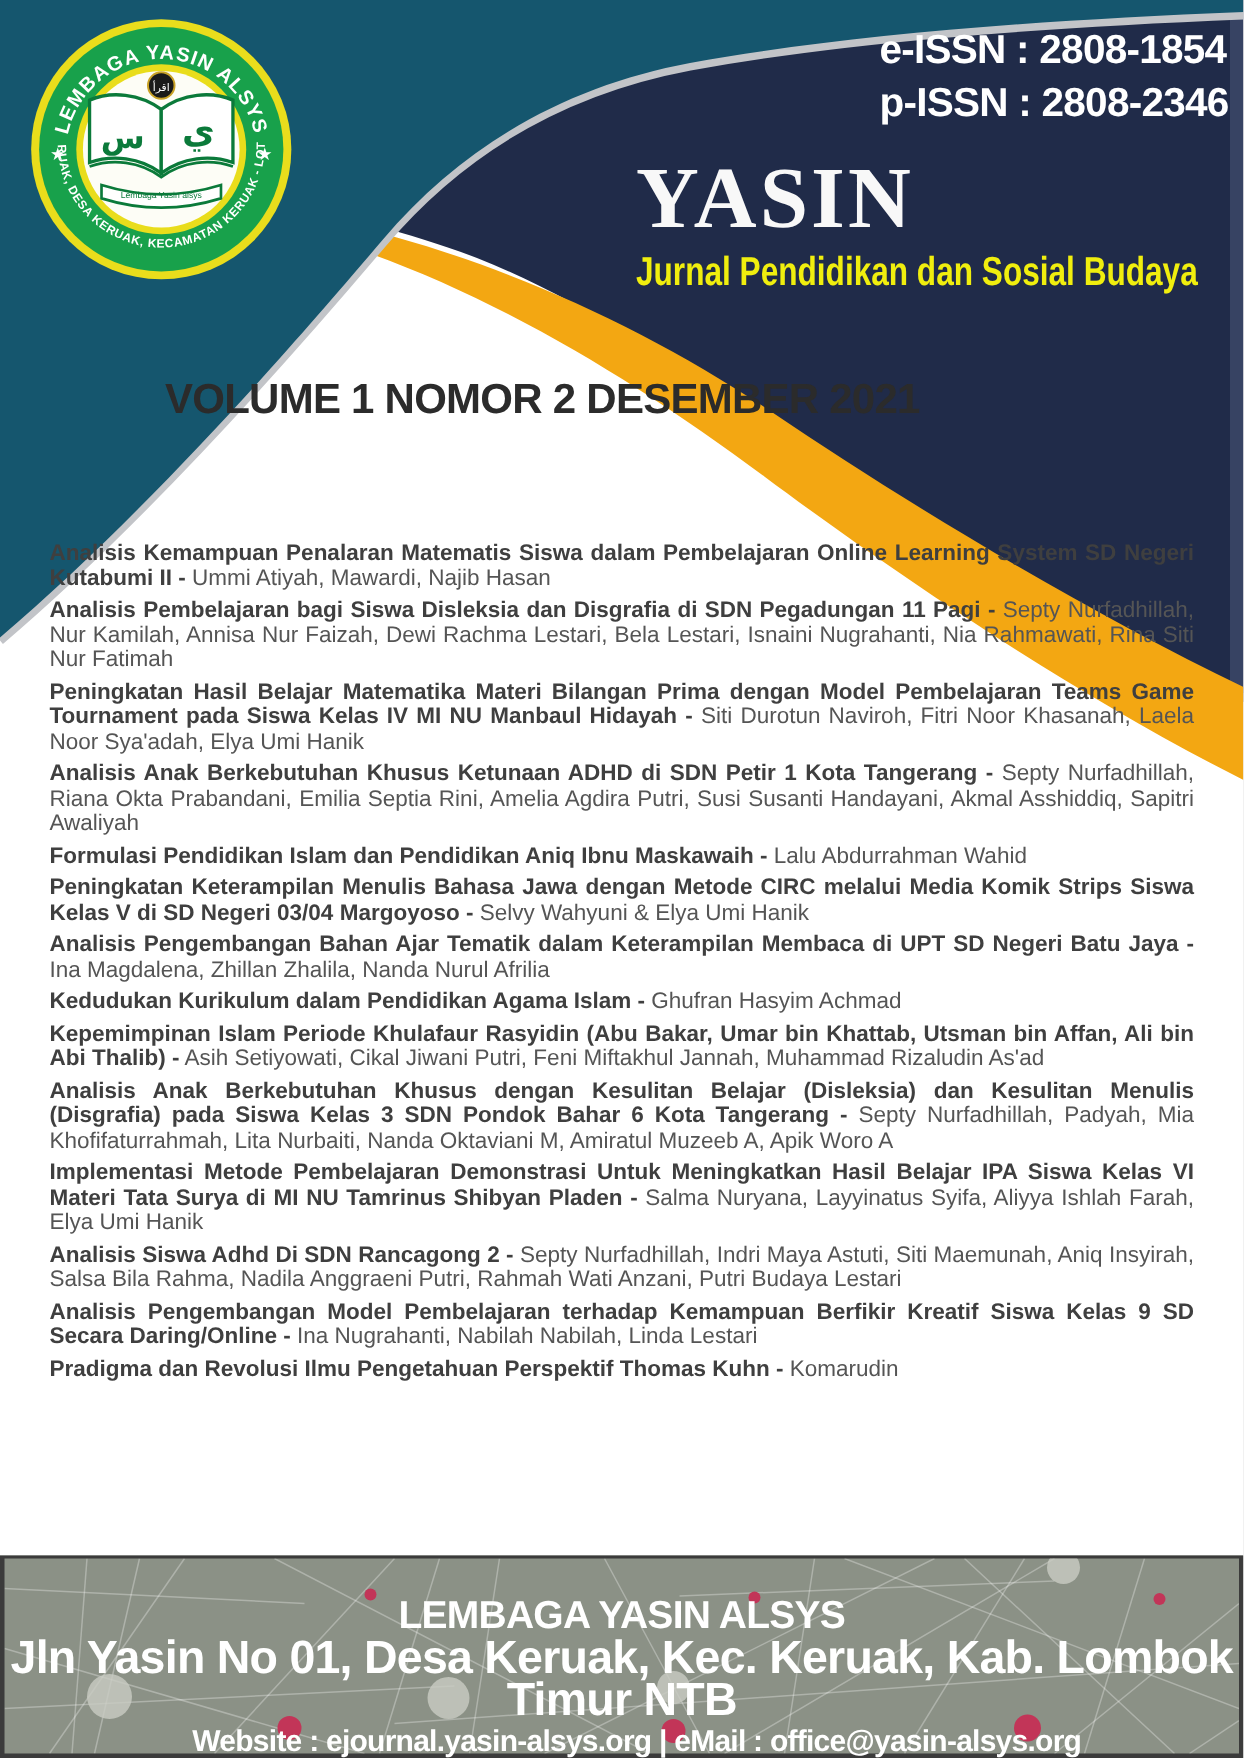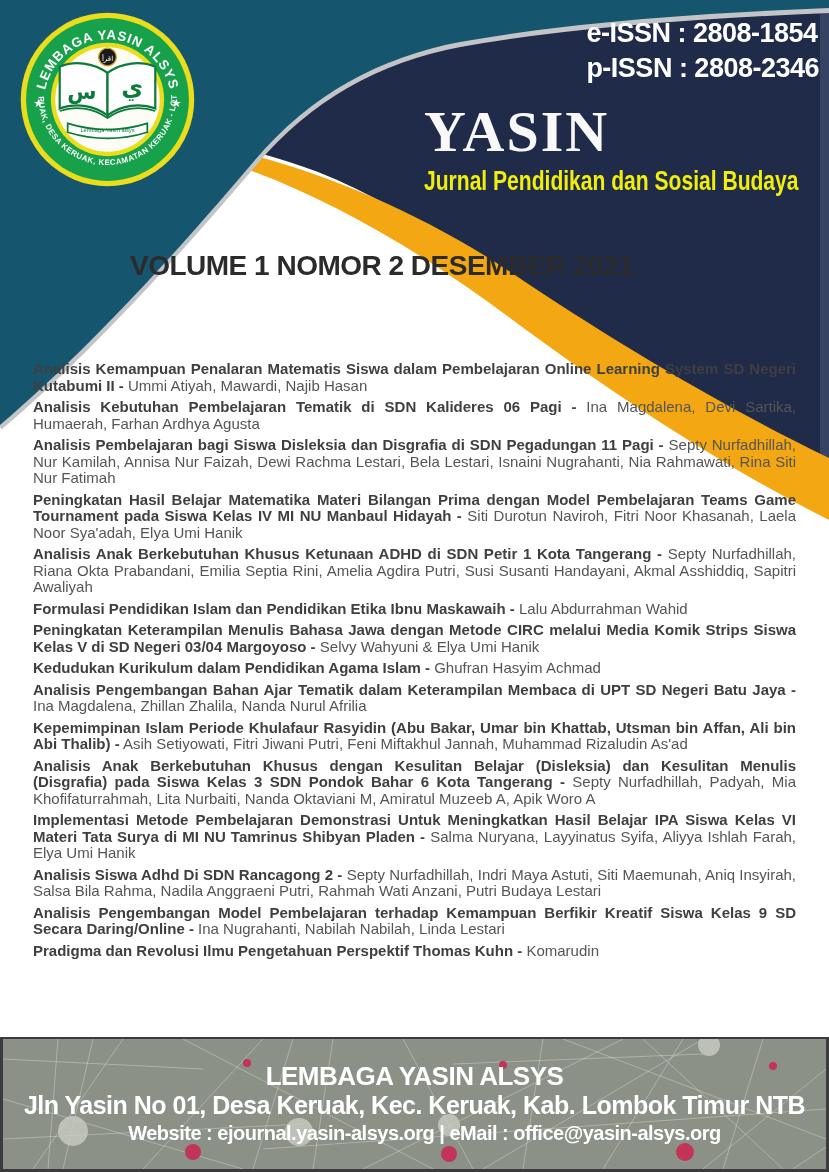--- a/index.html
+++ b/index.html
@@ -22,21 +22,21 @@
     font-family:"Liberation Serif","DejaVu Serif",serif;
     font-weight:bold;font-size:58px;line-height:60px;color:#f8f8f8;letter-spacing:2px;margin:0;
   }
   .journal-subtitle{
     font-weight:bold;font-size:27px;line-height:34px;color:var(--yellow);
     transform:scaleX(.78);transform-origin:left center;white-space:nowrap;margin:2px 0 0 0;
   }
   
   .volume-line{
     position:absolute;left:110px;top:250px;z-index:3;
-    font-weight:bold;font-size:28px;color:var(--volume-text);letter-spacing:-0.5px;white-space:nowrap;margin-left:20px;
+    font-weight:bold;font-size:28px;color:var(--volume-text);letter-spacing:-0.5px;white-space:nowrap;
   }
   
   .article-list{
     position:absolute;left:33px;right:33px;top:361px;z-index:3;
     text-align:justify;
   }
   .article{margin:0 0 5px 0;font-size:15px;line-height:16.5px;}
   .article-title{font-weight:bold;color:var(--title-text);margin-top:36px;}
   .article-authors{color:var(--author-text);}
   
@@ -46,21 +46,21 @@
     border-top:2px solid #3b3b3b;border-left:3px solid #3b3b3b;
     border-right:3px solid #3b3b3b;border-bottom:3px solid #3b3b3b;
     box-sizing:border-box;
   }
   .footer-pattern{position:absolute;left:0;top:0;width:100%;height:100%;}
   .footer-text{
     position:relative;z-index:2;text-align:center;color:var(--footer-text);
     padding-top:22px;font-weight:bold;letter-spacing:-0.5px;
   }
   .footer-org{font-size:26px;line-height:30px;}
-  .footer-address{font-size:25px;line-height:28px;}
+  .footer-address{font-size:31px;line-height:28px;}
   .footer-contact{font-size:20px;line-height:28px;padding-left:20px;}
 </style>
 </head>
 <body>
 
 <div class="page">
 
   <svg class="bg-svg" width="829" height="560" viewBox="0 0 829 560" aria-hidden="true">
 
     <path fill="var(--navy)" d="M0,0 H829 V468 C756,440 676,404 598,348 C508,282 410,208 318,172 C240,142 120,120 0,118 Z"></path>
@@ -111,37 +111,36 @@
   <div class="masthead">
     <div class="journal-title">YASIN</div>
     <div class="journal-subtitle">Jurnal Pendidikan dan Sosial Budaya</div>
   </div>
 
   <div class="volume-line">VOLUME 1 NOMOR 2 DESEMBER 2021</div>
 
   <div class="article-list">
     <p class="article"><span class="article-title">Analisis Kemampuan Penalaran Matematis Siswa dalam Pembelajaran Online Learning System SD Negeri Kutabumi II -</span> <span class="article-authors">Ummi Atiyah, Mawardi, Najib Hasan</span></p>
 
-    <p class="article"><span class="article-title">Analisis Kebutuhan Pembelajaran Tematik di SDN Kalideres 06 Pagi -</span> <span class="article-authors">Ina Magdalena, Devi Sartika, Humaerah, Farhan Ardhya Agusta</span></p>
 
     <p class="article"><span class="article-title">Analisis Pembelajaran bagi Siswa Disleksia dan Disgrafia di SDN Pegadungan 11 Pagi -</span> <span class="article-authors">Septy Nurfadhillah, Nur Kamilah, Annisa Nur Faizah, Dewi Rachma Lestari, Bela Lestari, Isnaini Nugrahanti, Nia Rahmawati, Rina Siti Nur Fatimah</span></p>
 
     <p class="article"><span class="article-title">Peningkatan Hasil Belajar Matematika Materi Bilangan Prima dengan Model Pembelajaran Teams Game Tournament pada Siswa Kelas IV MI NU Manbaul Hidayah -</span> <span class="article-authors">Siti Durotun Naviroh, Fitri Noor Khasanah, Laela Noor Sya'adah, Elya Umi Hanik</span></p>
 
     <p class="article"><span class="article-title">Analisis Anak Berkebutuhan Khusus Ketunaan ADHD di SDN Petir 1 Kota Tangerang -</span> <span class="article-authors">Septy Nurfadhillah, Riana Okta Prabandani, Emilia Septia Rini, Amelia Agdira Putri, Susi Susanti Handayani, Akmal Asshiddiq, Sapitri Awaliyah</span></p>
 
-    <p class="article"><span class="article-title">Formulasi Pendidikan Islam dan Pendidikan Etika Ibnu Maskawaih -</span> <span class="article-authors">Lalu Abdurrahman Wahid</span></p>
+    <p class="article"><span class="article-title">Formulasi Pendidikan Islam dan Pendidikan Aniq Ibnu Maskawaih -</span> <span class="article-authors">Lalu Abdurrahman Wahid</span></p>
 
     <p class="article"><span class="article-title">Peningkatan Keterampilan Menulis Bahasa Jawa dengan Metode CIRC melalui Media Komik Strips Siswa Kelas V di SD Negeri 03/04 Margoyoso -</span> <span class="article-authors">Selvy Wahyuni &amp; Elya Umi Hanik</span></p>
 
+    <p class="article"><span class="article-title">Analisis Pengembangan Bahan Ajar Tematik dalam Keterampilan Membaca di UPT SD Negeri Batu Jaya -</span> <span class="article-authors">Ina Magdalena, Zhillan Zhalila, Nanda Nurul Afrilia</span></p>
+
     <p class="article"><span class="article-title">Kedudukan Kurikulum dalam Pendidikan Agama Islam -</span> <span class="article-authors">Ghufran Hasyim Achmad</span></p>
 
-    <p class="article"><span class="article-title">Analisis Pengembangan Bahan Ajar Tematik dalam Keterampilan Membaca di UPT SD Negeri Batu Jaya -</span> <span class="article-authors">Ina Magdalena, Zhillan Zhalila, Nanda Nurul Afrilia</span></p>
-
-    <p class="article"><span class="article-title">Kepemimpinan Islam Periode Khulafaur Rasyidin (Abu Bakar, Umar bin Khattab, Utsman bin Affan, Ali bin Abi Thalib) -</span> <span class="article-authors">Asih Setiyowati, Fitri Jiwani Putri, Feni Miftakhul Jannah, Muhammad Rizaludin As'ad</span></p>
+    <p class="article"><span class="article-title">Kepemimpinan Islam Periode Khulafaur Rasyidin (Abu Bakar, Umar bin Khattab, Utsman bin Affan, Ali bin Abi Thalib) -</span> <span class="article-authors">Asih Setiyowati, Cikal Jiwani Putri, Feni Miftakhul Jannah, Muhammad Rizaludin As'ad</span></p>
 
     <p class="article"><span class="article-title">Analisis Anak Berkebutuhan Khusus dengan Kesulitan Belajar (Disleksia) dan Kesulitan Menulis (Disgrafia) pada Siswa Kelas 3 SDN Pondok Bahar 6 Kota Tangerang -</span> <span class="article-authors">Septy Nurfadhillah, Padyah, Mia Khofifaturrahmah, Lita Nurbaiti, Nanda Oktaviani M, Amiratul Muzeeb A, Apik Woro A</span></p>
 
     <p class="article"><span class="article-title">Implementasi Metode Pembelajaran Demonstrasi Untuk Meningkatkan Hasil Belajar IPA Siswa Kelas VI Materi Tata Surya di MI NU Tamrinus Shibyan Pladen -</span> <span class="article-authors">Salma Nuryana, Layyinatus Syifa, Aliyya Ishlah Farah, Elya Umi Hanik</span></p>
 
     <p class="article"><span class="article-title">Analisis Siswa Adhd Di SDN Rancagong 2 -</span> <span class="article-authors">Septy Nurfadhillah, Indri Maya Astuti, Siti Maemunah, Aniq Insyirah, Salsa Bila Rahma, Nadila Anggraeni Putri, Rahmah Wati Anzani, Putri Budaya Lestari</span></p>
 
     <p class="article"><span class="article-title">Analisis Pengembangan Model Pembelajaran terhadap Kemampuan Berfikir Kreatif Siswa Kelas 9 SD Secara Daring/Online -</span> <span class="article-authors">Ina Nugrahanti, Nabilah Nabilah, Linda Lestari</span></p>
 
     <p class="article"><span class="article-title">Pradigma dan Revolusi Ilmu Pengetahuan Perspektif Thomas Kuhn -</span> <span class="article-authors">Komarudin</span></p>

